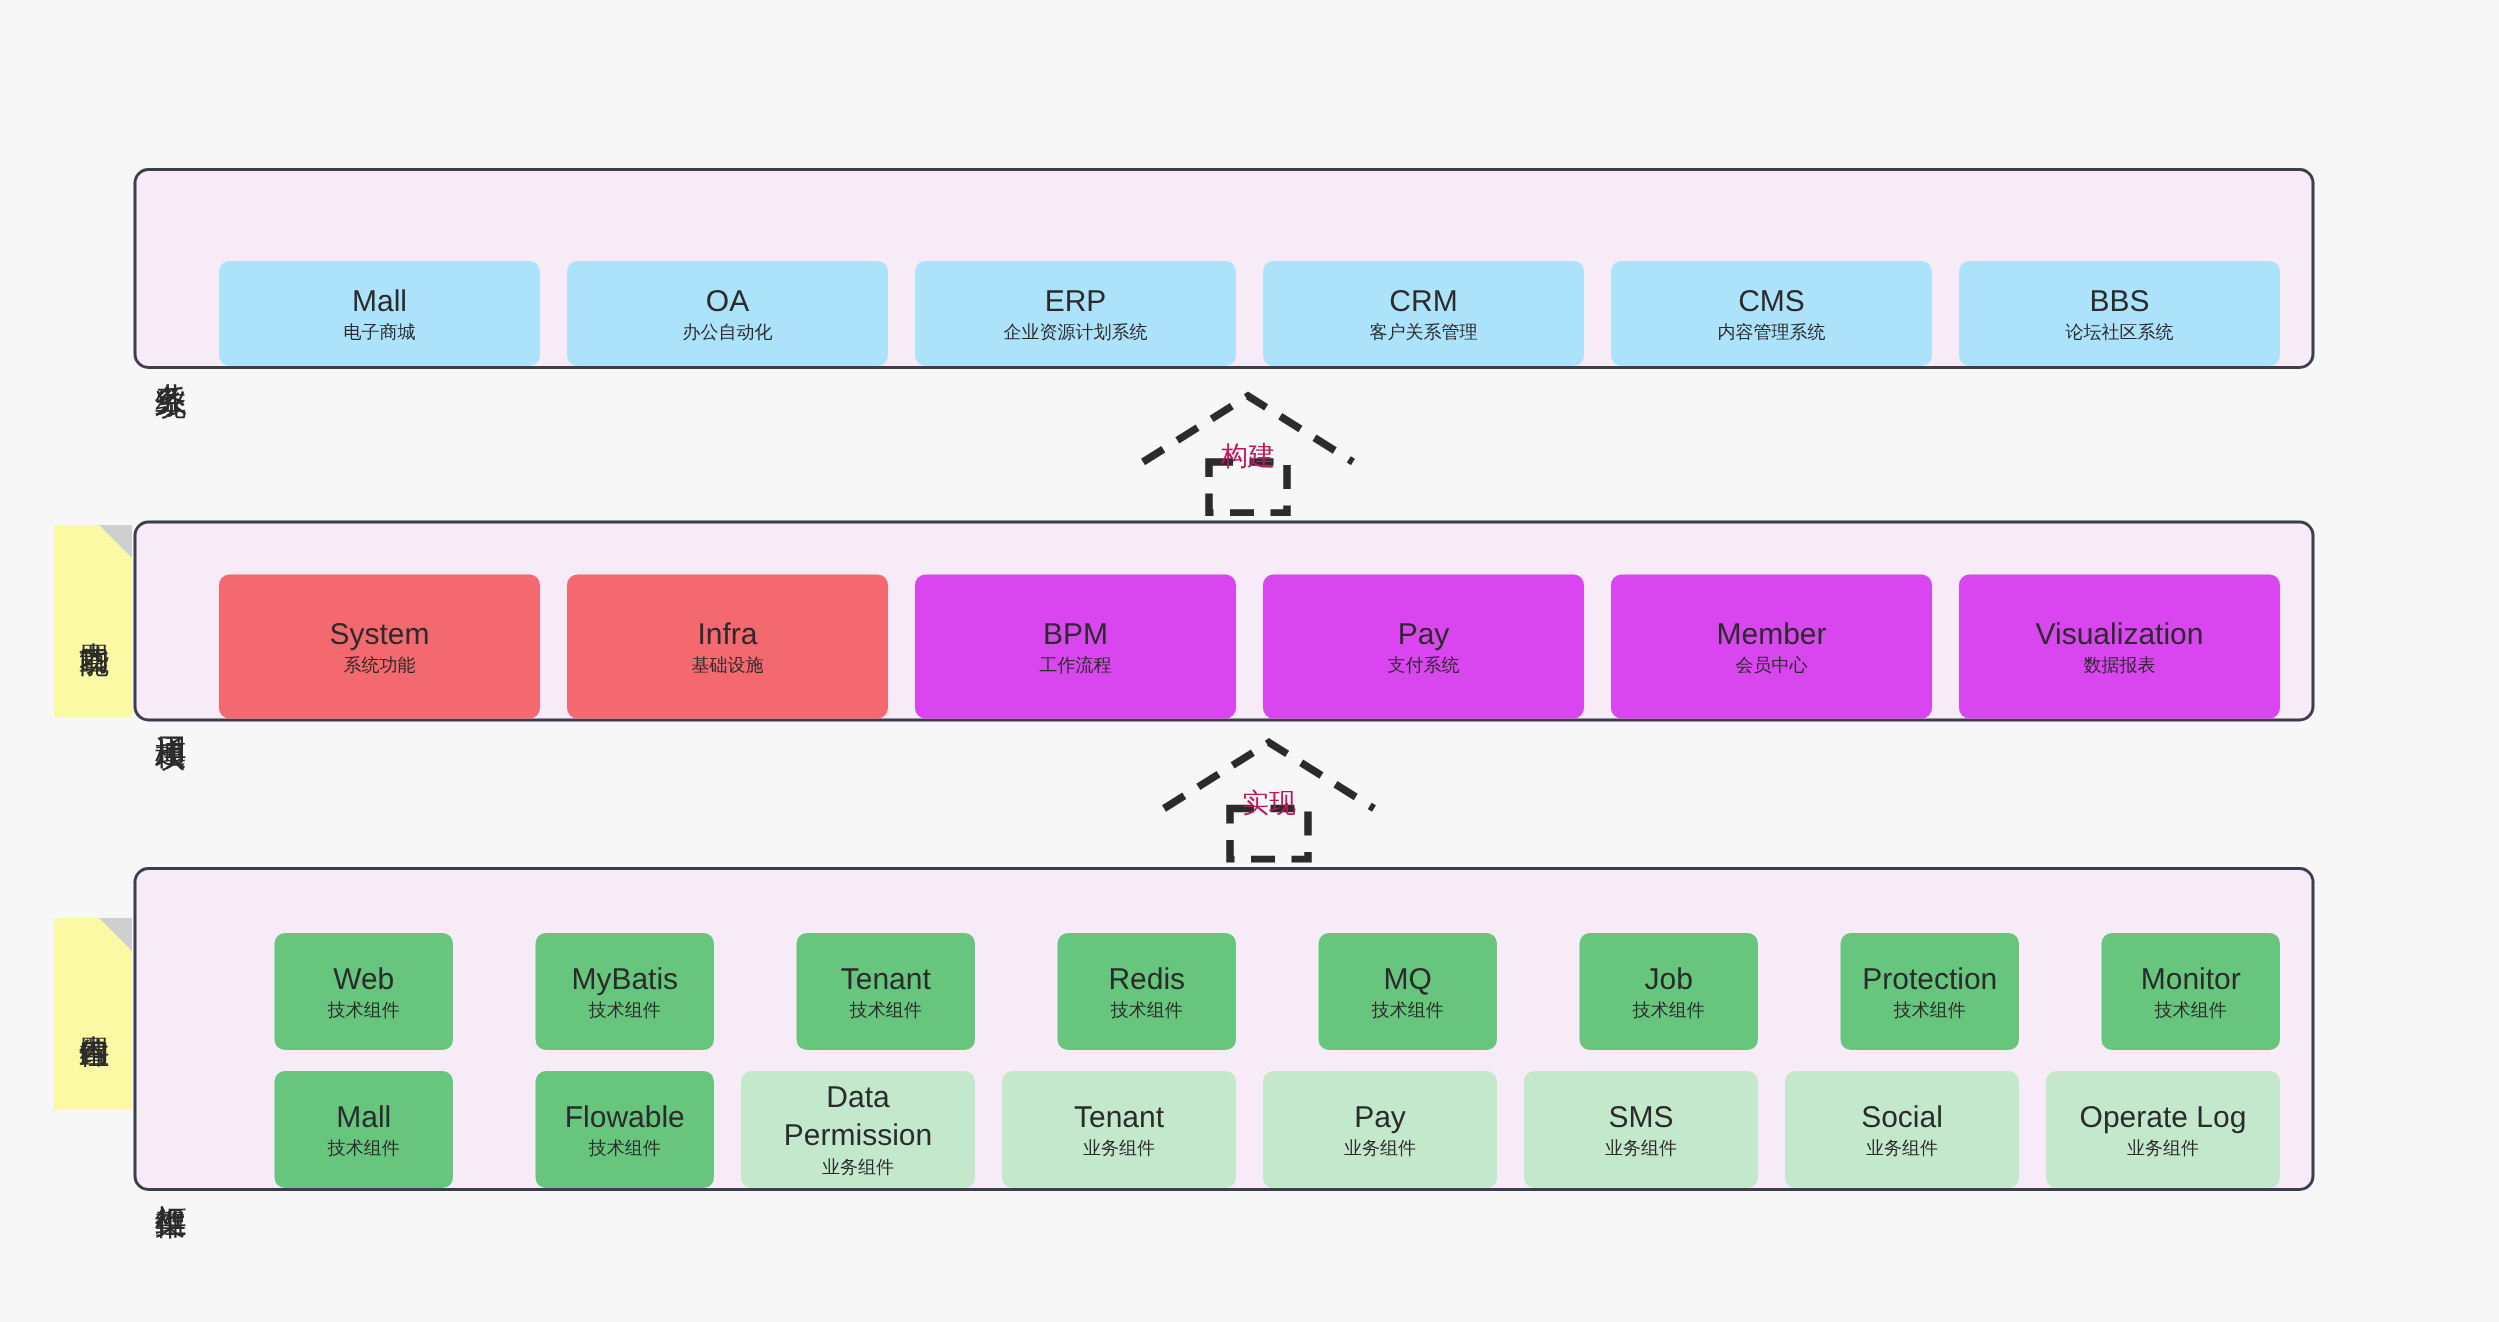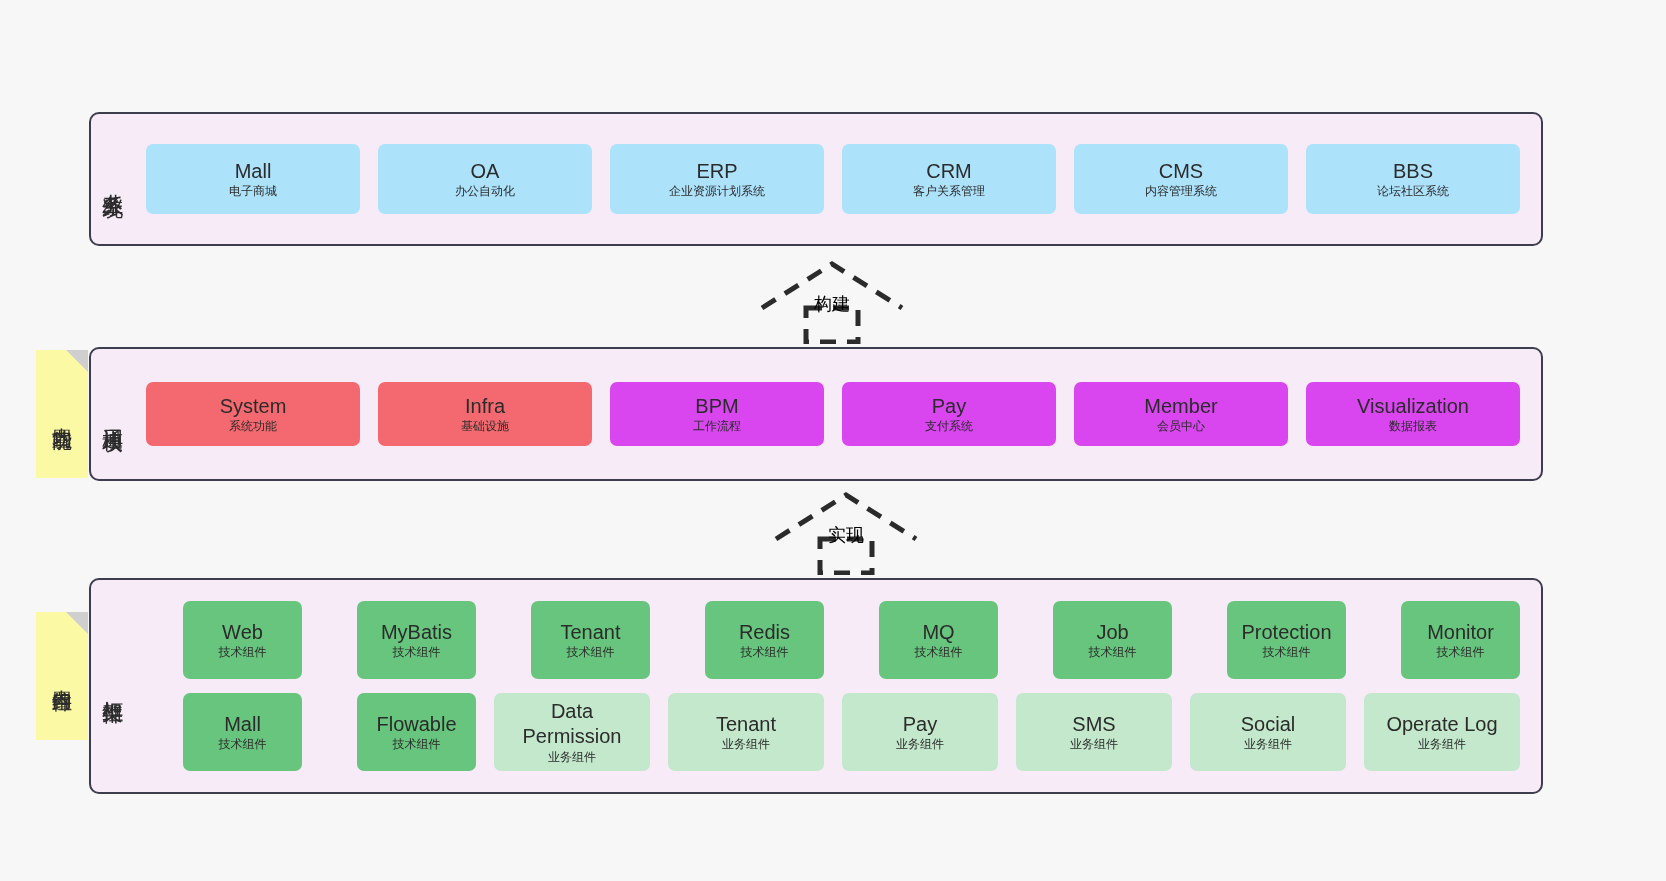--- a/index.html
+++ b/index.html
@@ -23,21 +23,21 @@
   }
 
   
   .layer {
     position: absolute;
     background: #f7ebf7;
     border: 2px solid #3d3d4e;
     border-radius: 10px;
     box-sizing: border-box;
     display: flex;
-    align-items: center;
+    align-items: flex-end;
   }
   .layer-title {
     flex: 0 0 auto;
     width: 44px;
     display: flex;
     align-items: center;
     justify-content: center;
     font-size: 21px;
     line-height: 1.12;
     letter-spacing: 1px;
@@ -88,21 +88,21 @@
   .c-pink      { background: #d946ef; }
   .c-green     { background: #67c57e; margin-left: 37px; }
   .c-lgreen    { background: #c3e8cc; }
 
   
   #layer-business { left: 89px;  top: 112px; width: 1454px; height: 134px; }
   #layer-common   { left: 89px;  top: 347px; width: 1454px; height: 134px; }
   #layer-framework{ left: 89px;  top: 578px; width: 1454px; height: 216px; }
 
   #layer-business .box  { height: 70px; }
-  #layer-common .box    { height: 64px; }
+  #layer-common .box    { height: 96px; }
   #layer-framework .box { height: 78px; }
 
   
   .note {
     position: absolute;
     background: #fbf9a4;
     width: 52px;
     box-sizing: border-box;
     display: flex;
     align-items: center;
@@ -126,21 +126,21 @@
   #note-builtin-func { left: 36px; top: 350px; height: 128px; }
   #note-builtin-comp { left: 36px; top: 612px; height: 128px; }
 
   
   .uml-arrow {
     position: absolute;
   }
   .uml-arrow .arrow-label {
     position: absolute;
     font-size: 18px;
-    color: #000000;
+    color: #be185d;
     white-space: nowrap;
     left: 50%;
     transform: translateX(-50%);
     top: 34px;
     background: transparent;
     padding: 0 2px;
   }
   #arrow-build   { left: 756px; top: 258px; width: 152px; height: 86px; }
   #arrow-impl    { left: 770px; top: 489px; width: 152px; height: 86px; }
 </style>

